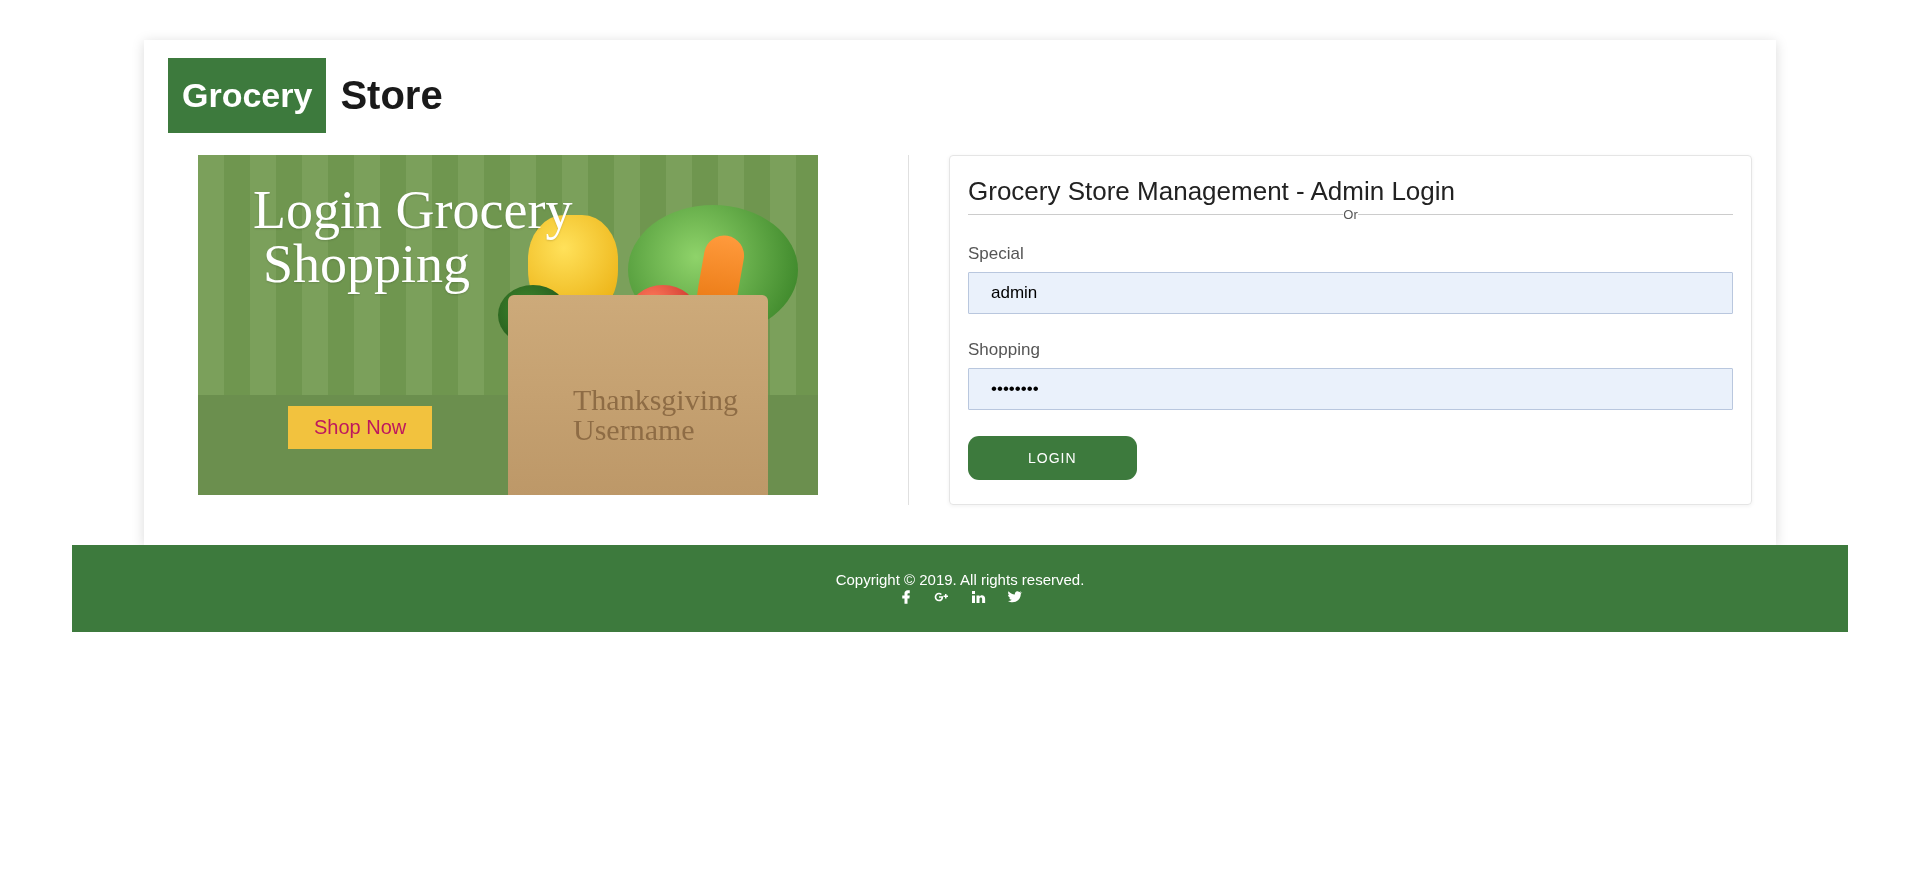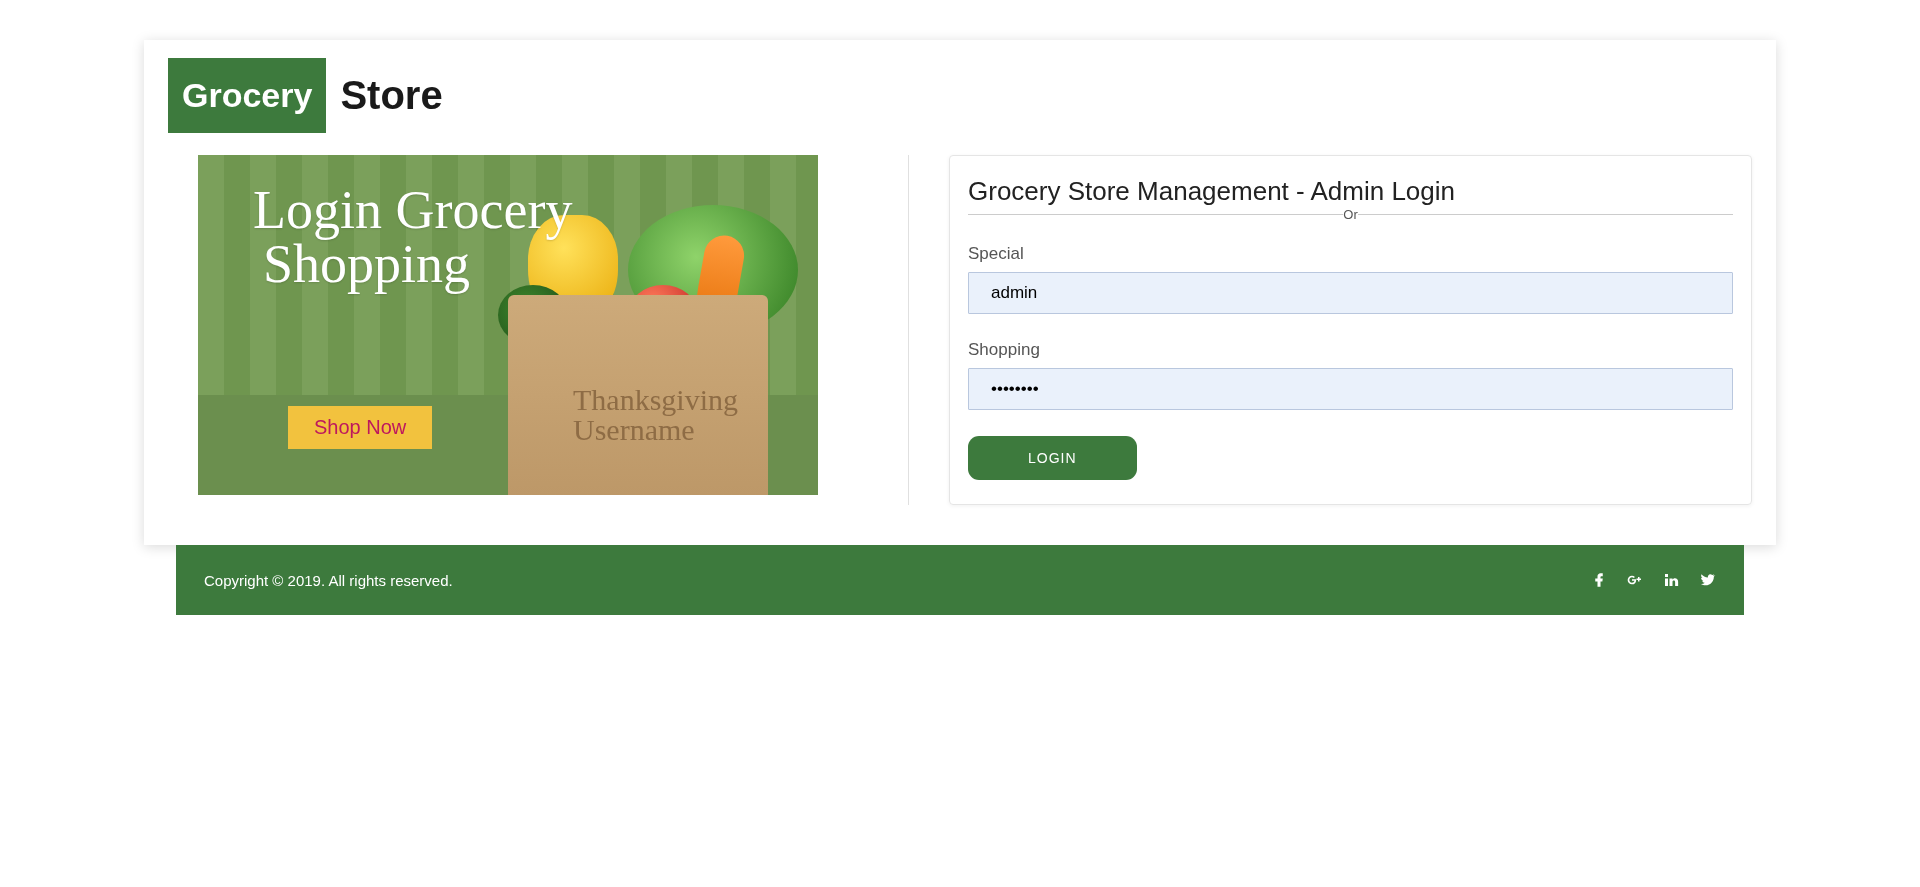--- a/index.html
+++ b/index.html
@@ -157,29 +157,30 @@
     color:#fff;
     border:none;
     padding:14px 60px;
     font-size:14px;
     letter-spacing:1px;
     border-radius:11px;
     cursor:pointer;
   }
   
   .footer {
-    width:1568px;
+    width:1776px;
     margin: 0 auto;
     background:#3d7a3d;
     color:#fff;
     padding:26px 28px;
     display:flex;
     justify-content:space-between;
     align-items:center;
     font-size:15px;
+    flex-direction:column;
   }
   .social { display:flex; gap:18px; }
   .social-icon {
     width:18px; height:18px;
     fill:#fff;
     cursor:pointer;
   }
 </style>
 </head>
 <body>

